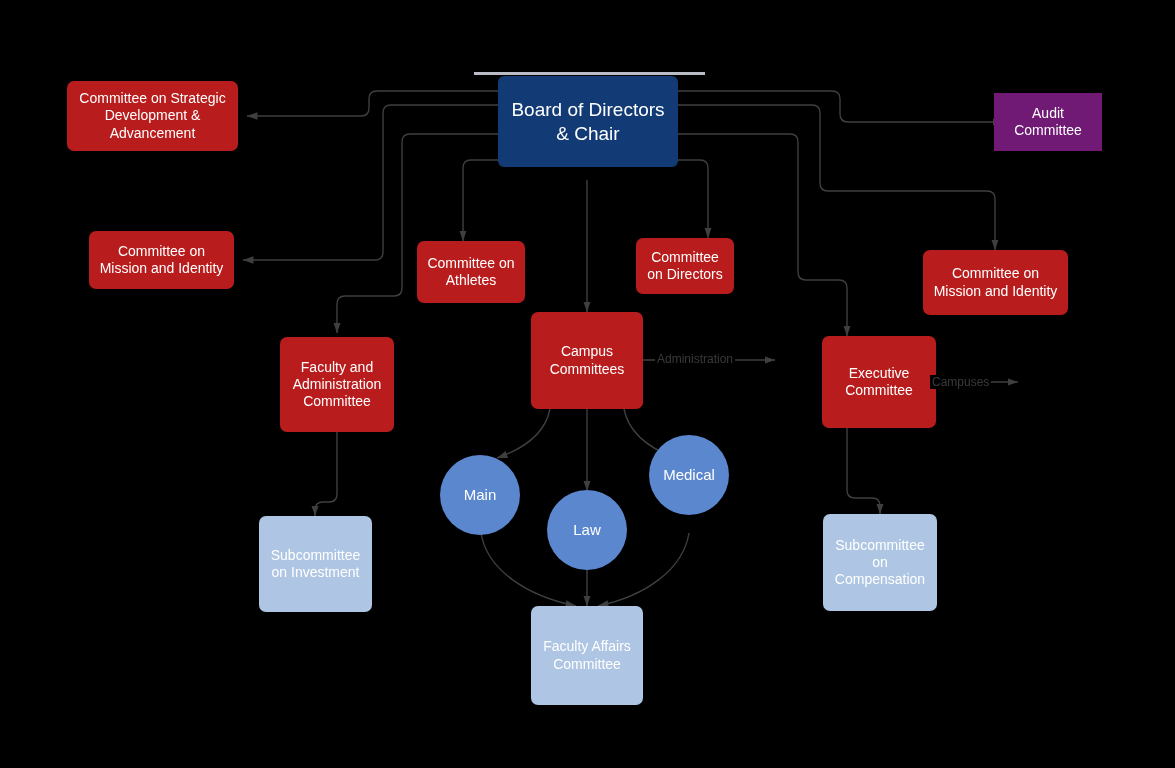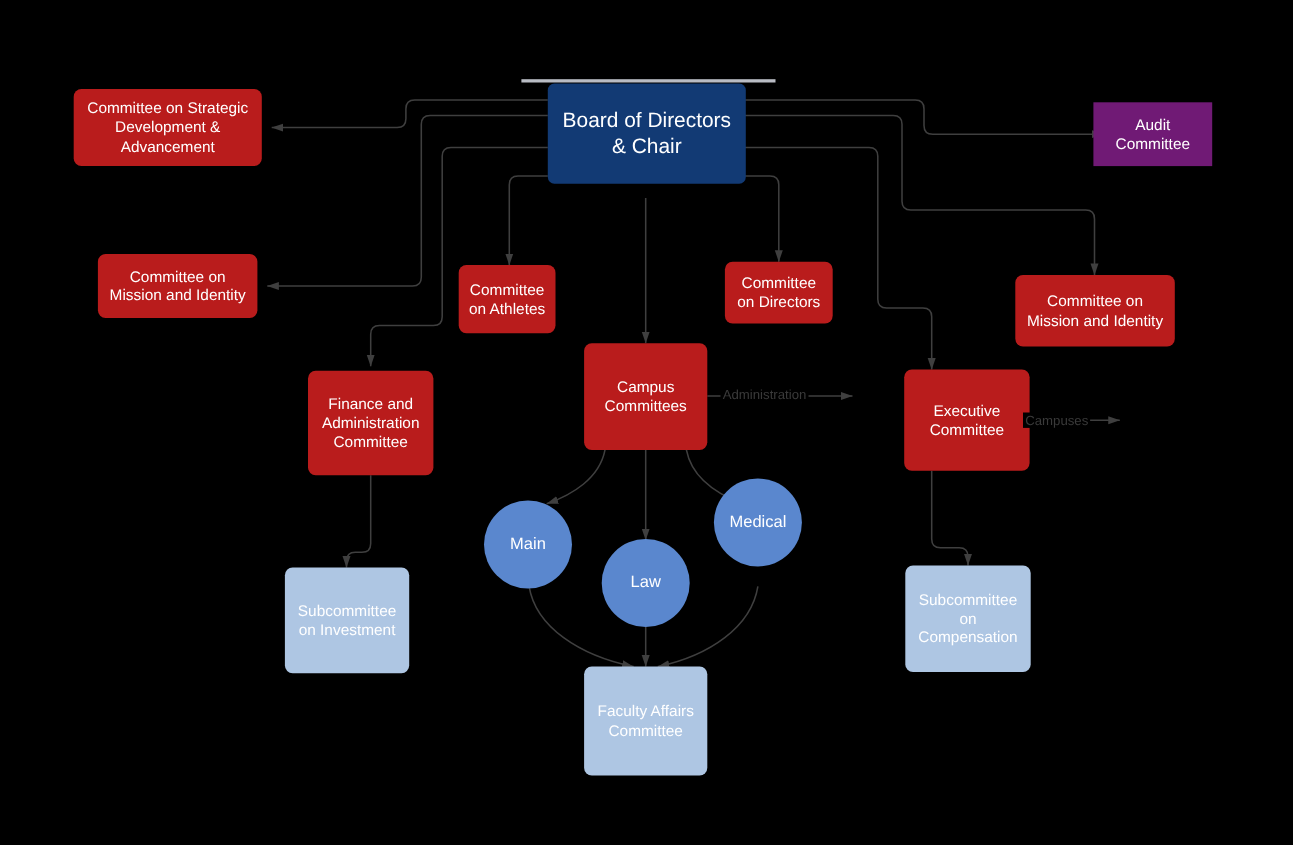--- a/index.html
+++ b/index.html
@@ -134,25 +134,25 @@
   <div class="node node-root" style="left:498px; top:76px; width:180px; height:91px;">Board of Directors &amp; Chair</div>
 
   <div class="node node-primary" style="left:67px; top:81px; width:171px; height:70px;">Committee on Strategic Development &amp; Advancement</div>
 
   <div class="node node-primary" style="left:89px; top:231px; width:145px; height:58px;">Committee on Mission and Identity</div>
 
   <div class="node node-primary-sharp" style="left:994px; top:93px; width:108px; height:58px;">Audit Committee</div>
 
   <div class="node node-primary" style="left:923px; top:250px; width:145px; height:65px;">Committee on Mission and Identity</div>
 
-  <div class="node node-primary" style="left:417px; top:241px; width:88px; height:62px;">Committee on Athletes</div>
+  <div class="node node-primary" style="left:417px; top:241px; width:108px; height:62px;">Committee on Athletes</div>
 
-  <div class="node node-primary" style="left:659px; top:238px; width:98px; height:56px;">Committee on Directors</div>
+  <div class="node node-primary" style="left:636px; top:238px; width:98px; height:56px;">Committee on Directors</div>
 
-  <div class="node node-primary" style="left:280px; top:337px; width:114px; height:95px;">Finance and Administration Committee</div>
+  <div class="node node-primary" style="left:280px; top:337px; width:114px; height:95px;">Faculty and Administration Committee</div>
 
   <div class="node node-primary" style="left:531px; top:312px; width:112px; height:97px;">Campus Committees</div>
 
   <div class="node node-primary" style="left:790px; top:336px; width:114px; height:92px;margin-left:32px;">Executive Committee</div>
 
   <div class="node node-circle" style="left:440px; top:455px; width:80px; height:80px;">Main</div>
 
   <div class="node node-circle" style="left:547px; top:490px; width:80px; height:80px;">Law</div>
 
   <div class="node node-circle" style="left:649px; top:435px; width:80px; height:80px;">Medical</div>

